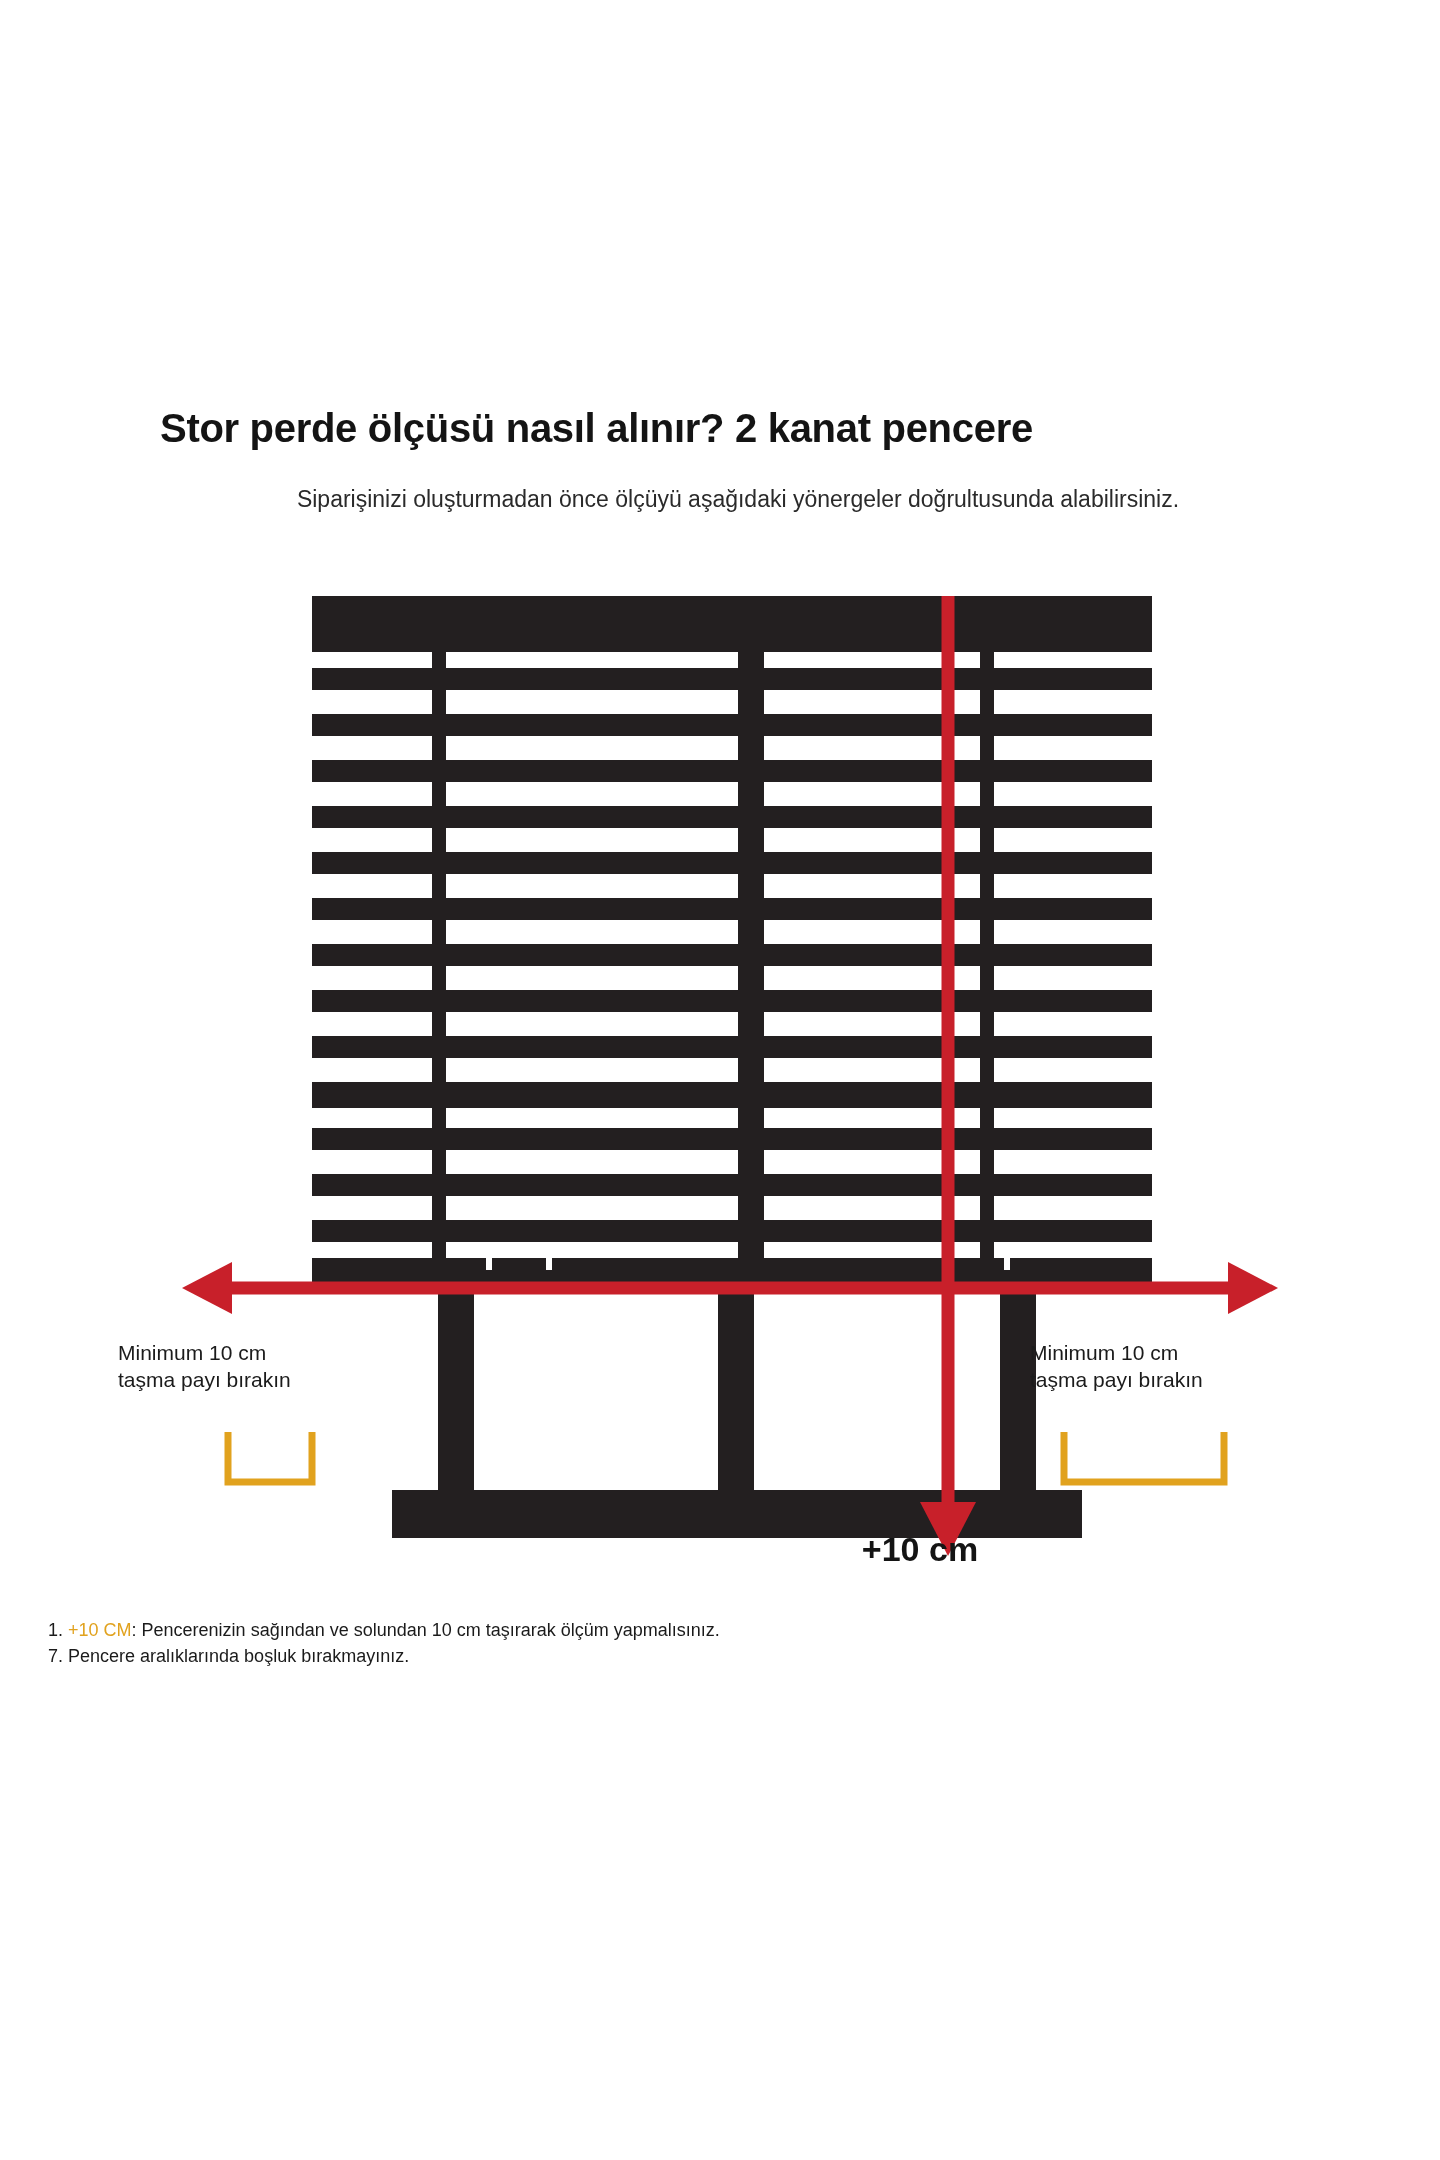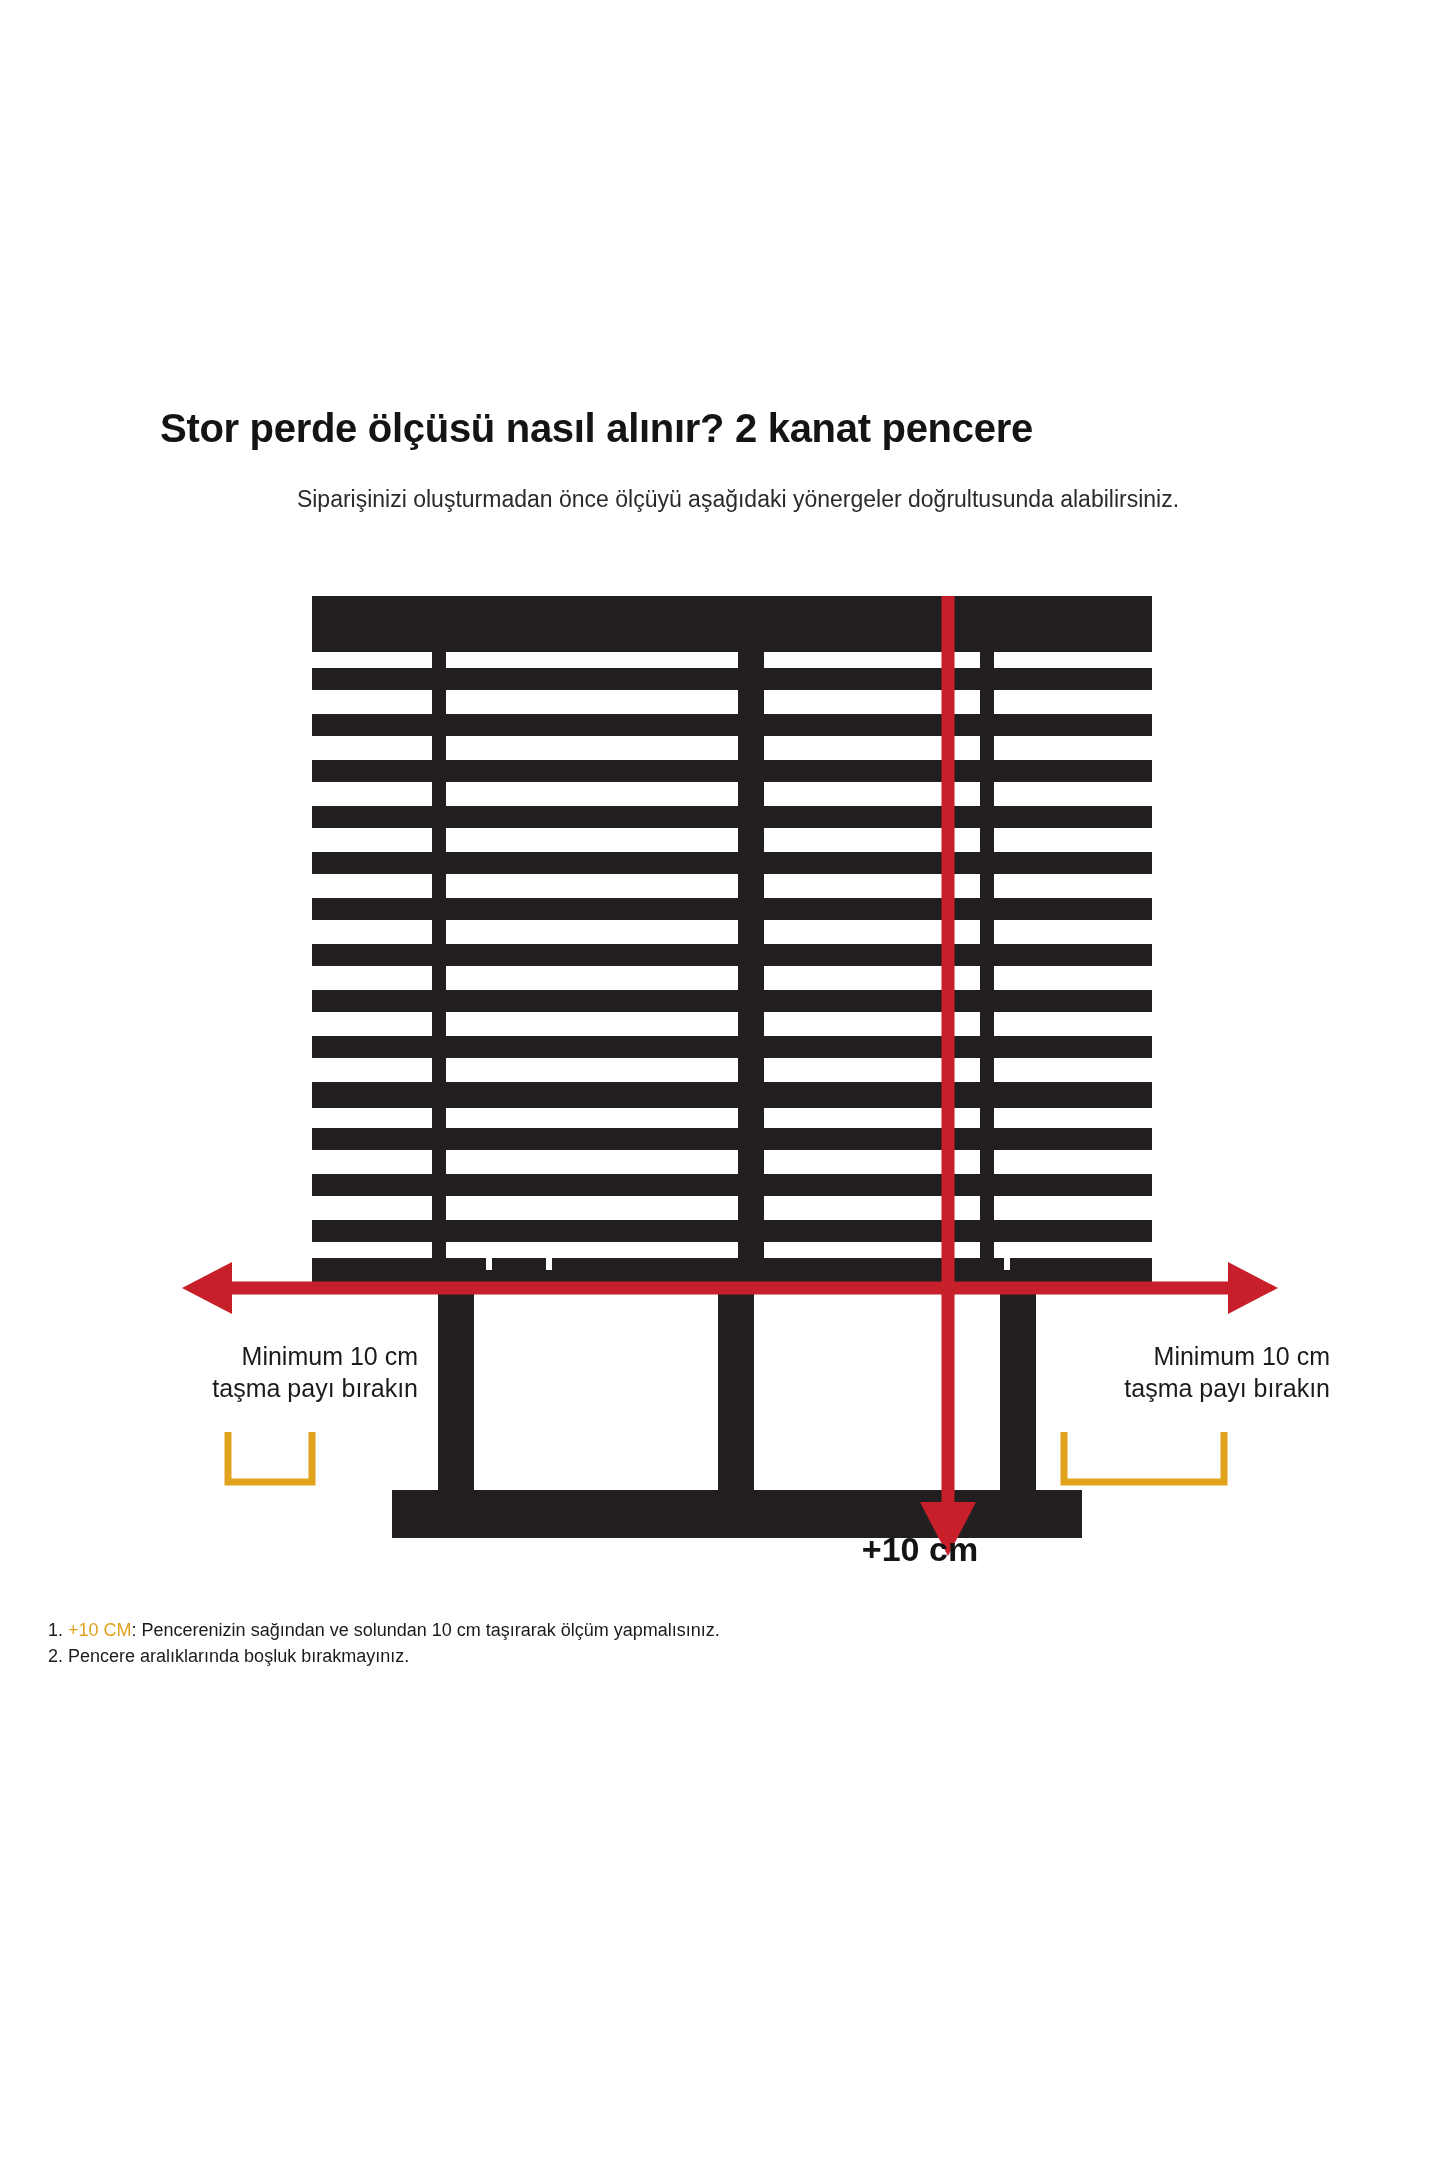--- a/index.html
+++ b/index.html
@@ -56,24 +56,24 @@
     width: 1440px;
     height: 2160px;
   }
   .stage svg {
     display: block;
   }
 
   
   .side-label {
     position: absolute;
-    font-size: 25px;
+    font-size: 21px;
     line-height: 1.28;
     color: #1b1b1b;
-    text-align: right;
+    text-align: left;
     white-space: nowrap;
   }
   .side-label.left  { left: 118px;  top: 1340px; width: 300px; }
   .side-label.right { left: 1030px; top: 1340px; width: 300px; }
 
   .drop-label {
     position: absolute;
     left: 790px;
     top: 1530px;
     width: 260px;
@@ -184,16 +184,16 @@
     <div>taşma payı bırakın</div>
   </div>
 
   <div class="drop-label">+10 cm</div>
 
   <div class="notes">
     <div class="line">
       <span>1.</span>
       <span class="accent">+10 CM</span><span>: Pencerenizin sağından ve solundan 10 cm taşırarak ölçüm yapmalısınız.</span>
     </div>
-    <div class="line">2. Pencere aralıklarında boşluk bırakmayınız.</div>
+    <div class="line">7. Pencere aralıklarında boşluk bırakmayınız.</div>
   </div>
 
 </div>
 
 </body></html>

